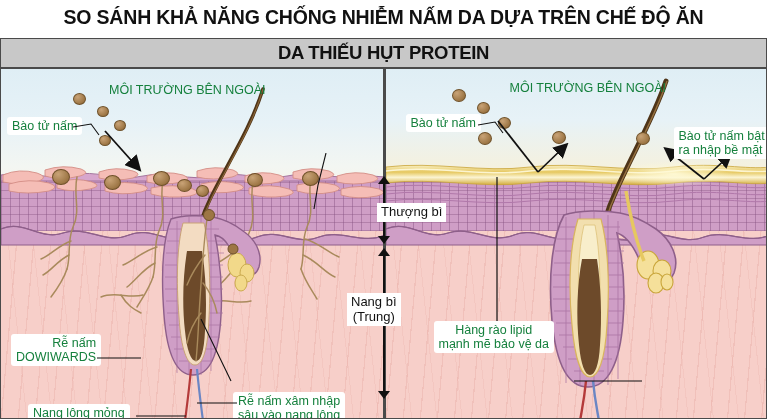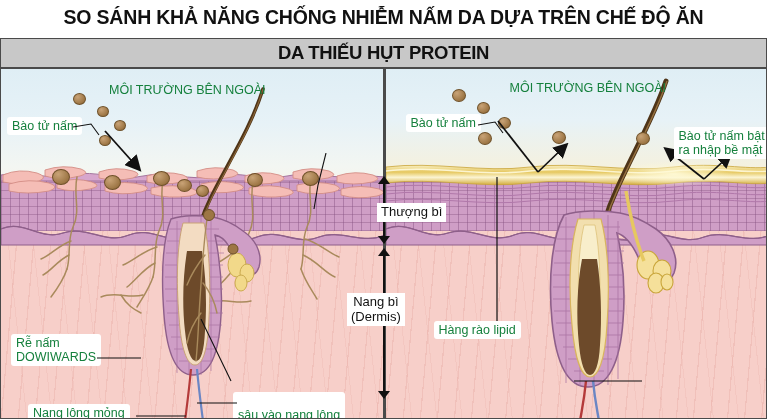--- a/index.html
+++ b/index.html
@@ -273,35 +273,35 @@
 
       <div class="lbl" style="left:6px; top:48px;">Bào tử nấm</div>
       <svg width="60" height="20" style="position:absolute;left:72px;top:50px;">
         <path d="M0,8 L18,5 L26,16" fill="none" stroke="#111" stroke-width="1.1"></path>
       </svg>
 
       <svg width="40" height="62" style="position:absolute;left:303px;top:84px;">
         <path d="M22,0 L14,32 L10,56" fill="none" stroke="#111" stroke-width="1.1"></path>
       </svg>
 
-      <div class="lbl" style="left:10px; top:265px; text-align:left;">
+      <div class="lbl" style="left:10px; top:265px; text-align:right;">
         <span>Rễ nấm</span><br>
         <span>DOWIWARDS</span>
       </div>
       <svg width="50" height="12" style="position:absolute;left:96px;top:283px;">
         <line x1="0" y1="6" x2="44" y2="6" stroke="#111" stroke-width="1.1"></line>
       </svg>
 
       <div class="lbl" style="left:27px; top:335px;">Nang lông mỏng</div>
       <svg width="52" height="12" style="position:absolute;left:135px;top:341px;">
         <line x1="0" y1="6" x2="50" y2="6" stroke="#111" stroke-width="1.1"></line>
       </svg>
 
       <div class="lbl" style="left:232px; top:323px; text-align:left;">
-        <br>
+        <span>Rễ nấm xâm nhập</span><br>
         <span>sâu vào nang lông</span>
       </div>
       <svg width="50" height="90" style="position:absolute;left:196px;top:250px;">
         <path d="M4,0 L34,62 M0,84 L40,84" fill="none" stroke="#111" stroke-width="1.1"></path>
       </svg>
 
     </div>
 
     <div class="panel right">
       <div class="sky"></div>
@@ -407,20 +407,21 @@
         <path d="M0,8 L17,5 L25,16" fill="none" stroke="#111" stroke-width="1.1"></path>
       </svg>
 
       <div class="lbl" style="left:288px; top:58px; text-align:left;">
         <span>Bào tử nấm bật</span><br>
         <span>ra nhập bề mặt</span>
       </div>
 
       <div class="lbl" style="left:48px; top:252px; ">
         <span>Hàng rào lipid</span><br>
+        <span>mạnh mẽ bảo vệ da</span>
       </div>
       <svg width="10" height="146" style="position:absolute;left:106px;top:108px;">
         <line x1="5" y1="0" x2="5" y2="144" stroke="#111" stroke-width="1.2"></line>
       </svg>
 
       <svg width="72" height="12" style="position:absolute;left:188px;top:306px;">
         <line x1="0" y1="6" x2="68" y2="6" stroke="#111" stroke-width="1.1"></line>
       </svg>
 
     </div>
@@ -434,16 +435,16 @@
 
     <div class="ar-up" style="top:180px;"></div>
     <div class="vline" style="top:187px; height:143px;"></div>
     <div class="ar-dn" style="top:323px;"></div>
   </div>
 
   <div class="ax-lbl" style="left:347px; top:203px;margin-left:30px;">Thượng bì</div>
 
   <div class="ax-lbl" style="left:347px; top:293px;">
     <span>Nang bì</span><br>
-    <span>(Dermis)</span>
+    <span>(Trung)</span>
   </div>
 
 </div>
 
 </body></html>

